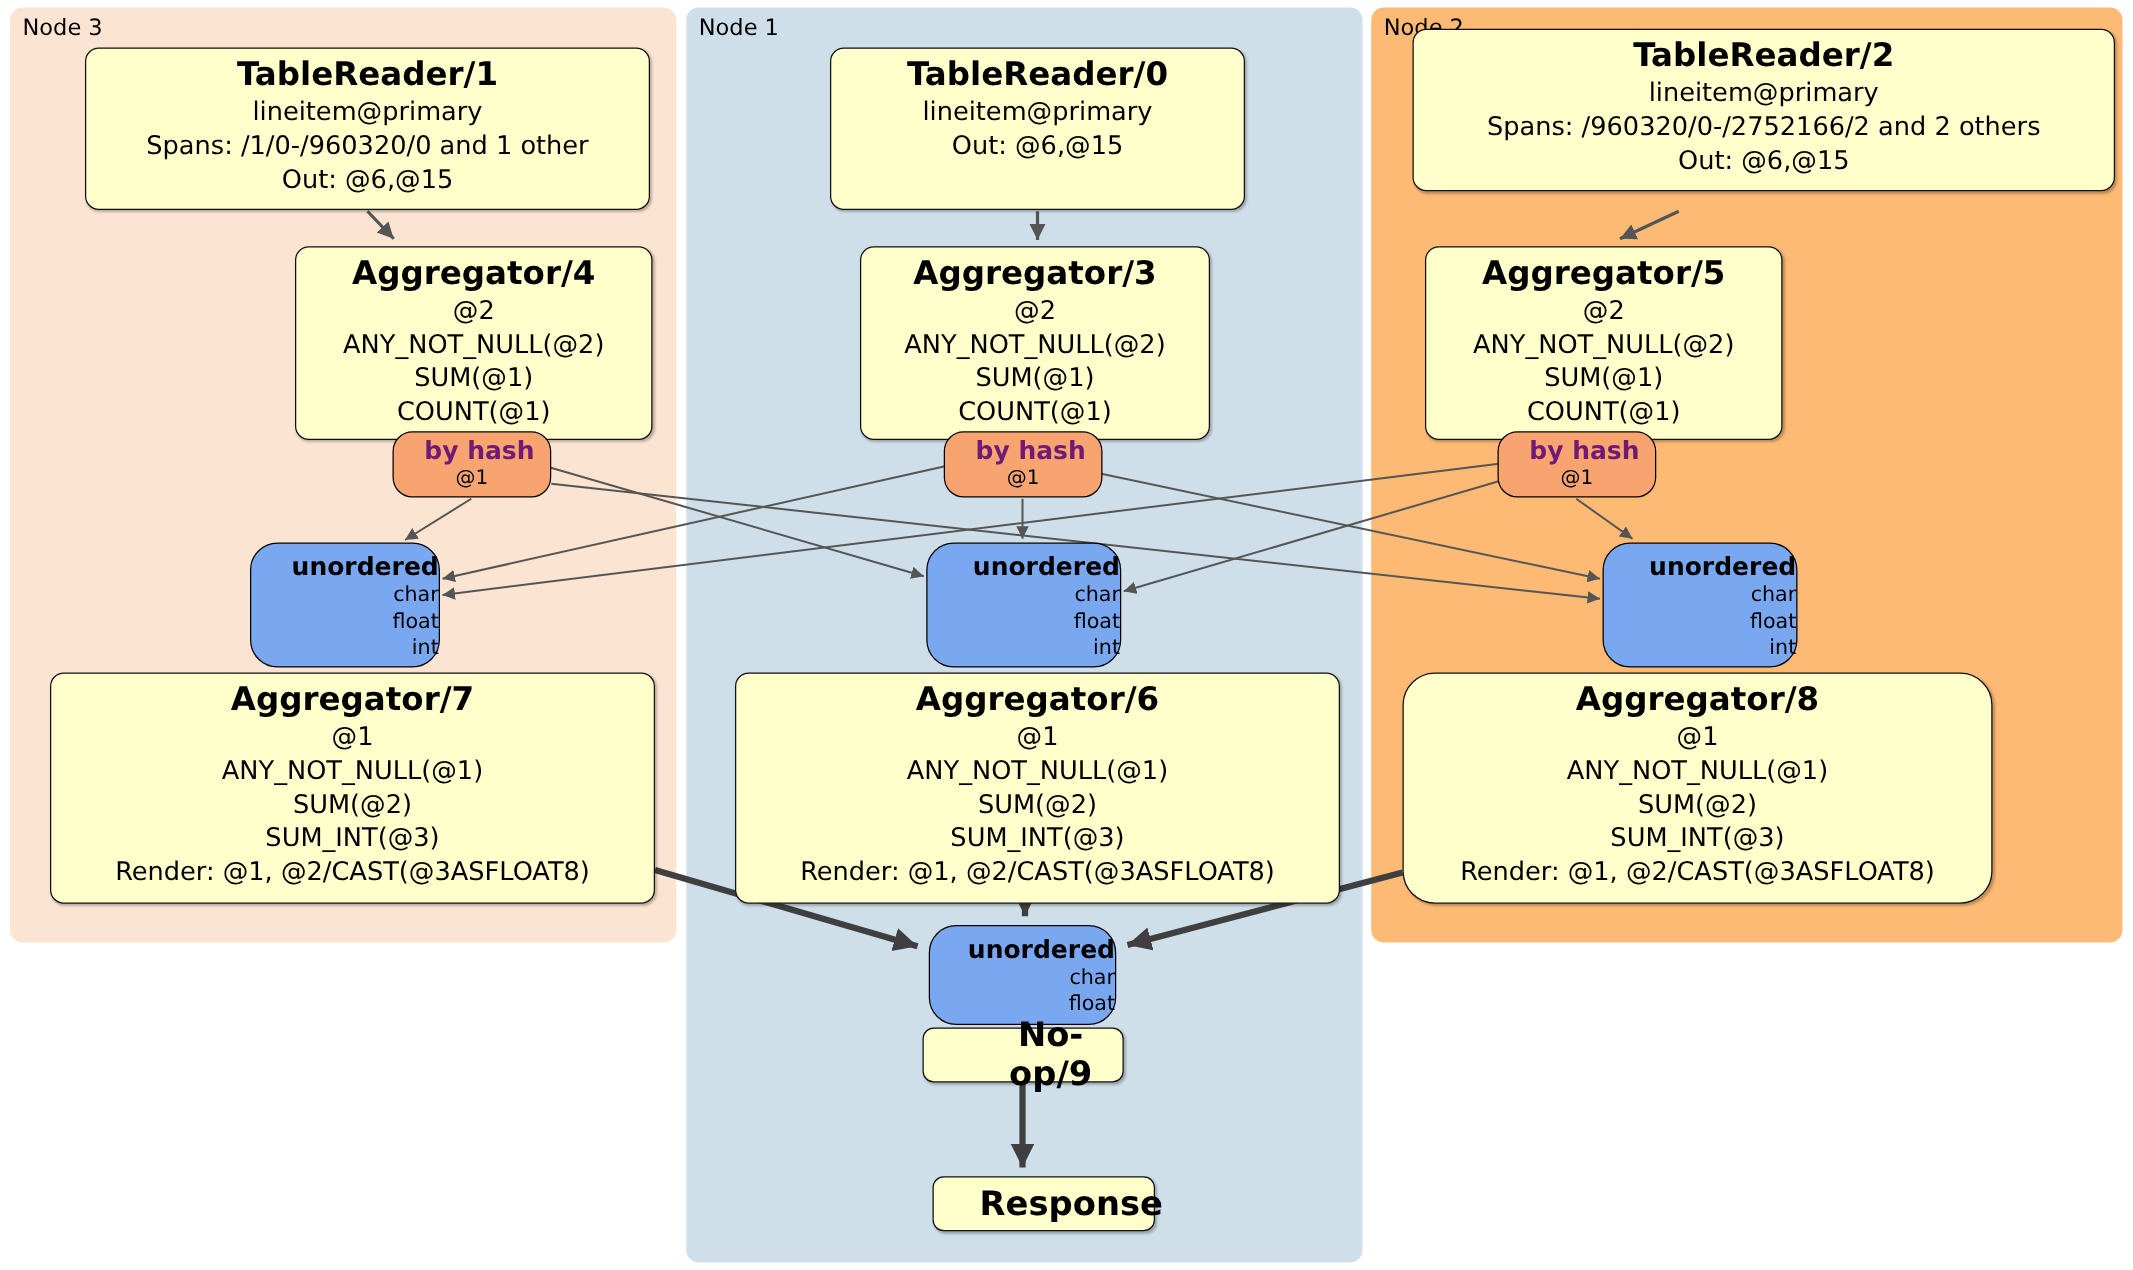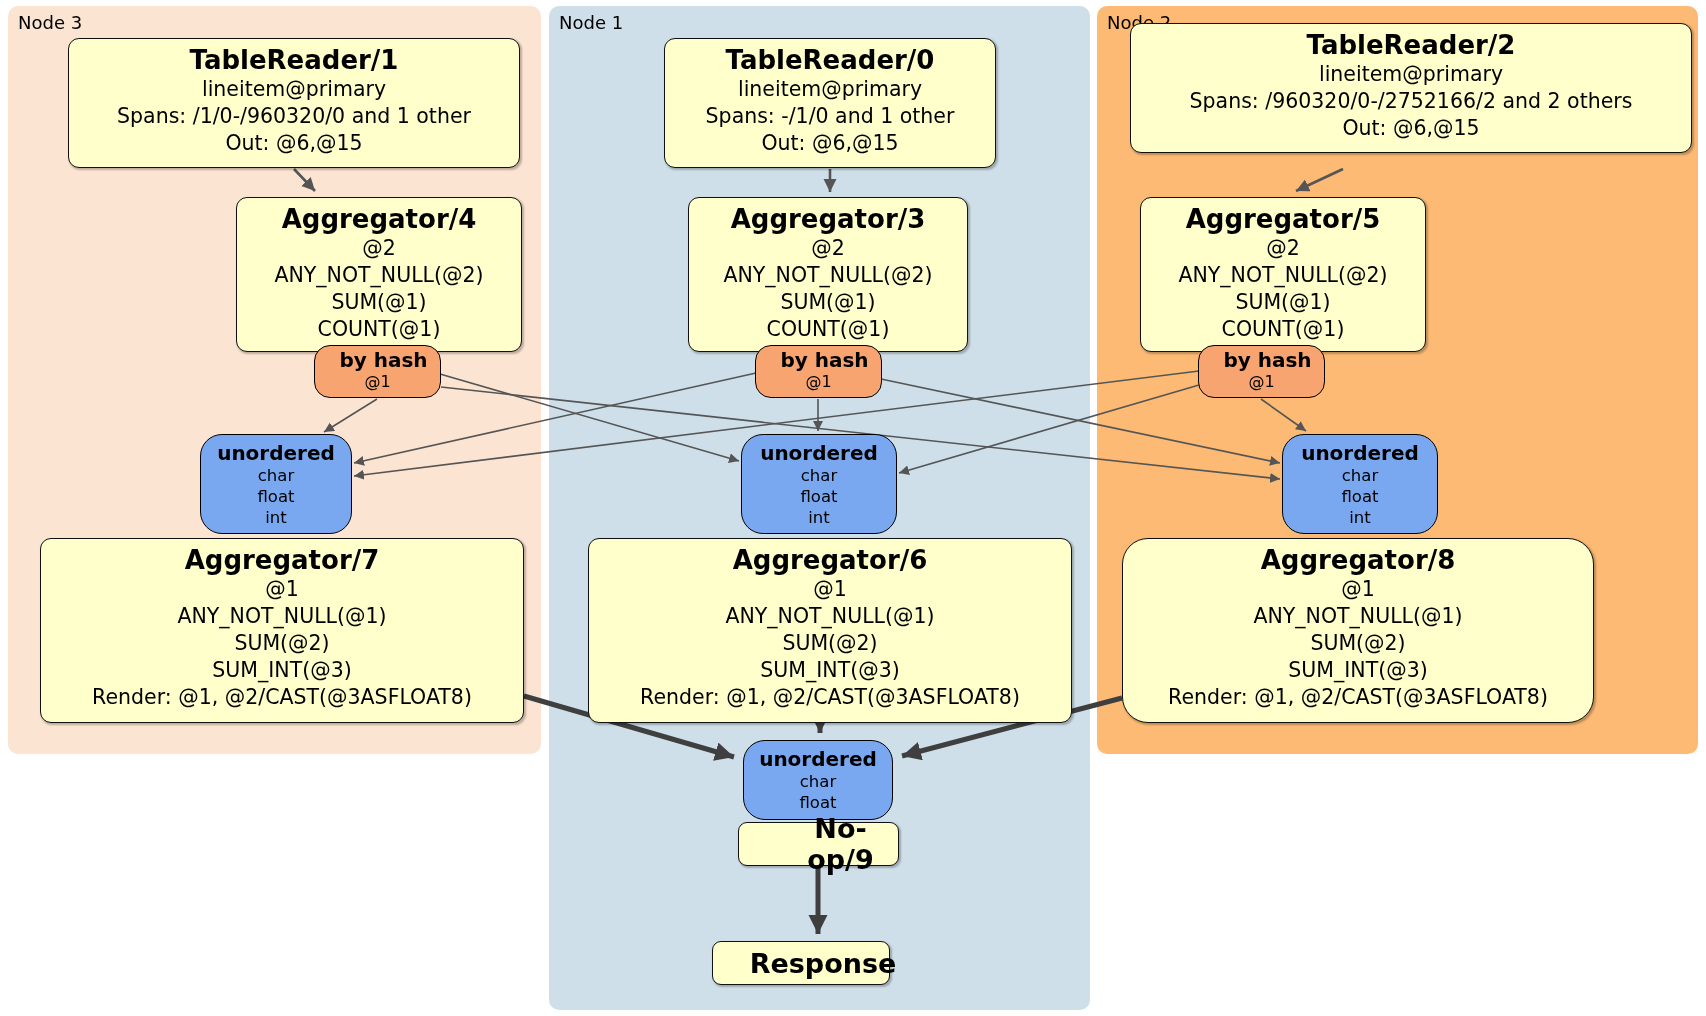--- a/index.html
+++ b/index.html
@@ -14,25 +14,25 @@
     position:absolute; background:#ffffcc; border:1.8px solid #111;
     border-radius:11px; text-align:center; box-sizing:border-box;
     padding-top:5px; box-shadow:1.5px 1.5px 2px rgba(0,0,0,0.25);
   }
   .btitle { font-size:26px; font-weight:bold; line-height:32px; color:#000; }
   .bline  { font-size:20.5px; line-height:27px; color:#000; }
   .router {
     position:absolute; background:#f8a470; border:1.8px solid #000;
     border-radius:16px; text-align:center; box-sizing:border-box; padding-top:3px;
   }
-  .rtitle { font-size:20px; font-weight:bold; line-height:23px; color:#000000;margin-left:12px; }
+  .rtitle { font-size:20px; font-weight:bold; line-height:23px; color:#701a75;margin-left:12px; }
   .rsub   { font-size:16px; line-height:19px; color:#000; }
   .sync {
     position:absolute; background:#7aa8f0; border:1.8px solid #000;
-    border-radius:22px; text-align:center; box-sizing:border-box; padding-top:6px;
+    border-radius:22px; text-align:right; box-sizing:border-box; padding-top:6px;
   }
   .stitle { font-size:20px; font-weight:bold; line-height:24px; color:#000; }
   .sitem  { font-size:16.5px; line-height:21px; color:#000; }
   .tbox {
     position:absolute; background:#ffffcc; border:1.9px solid #111;
     border-radius:9px; text-align:center; box-sizing:border-box;
     box-shadow:1.5px 1.5px 2px rgba(0,0,0,0.25);
     display:flex; align-items:center; justify-content:center;padding-left:44px;
   }
   .ttitle { font-size:27px; font-weight:bold; color:#000; }
@@ -124,21 +124,20 @@
       <div class="bline">@1</div>
       <div class="bline">ANY_NOT_NULL(@1)</div>
       <div class="bline">SUM(@2)</div>
       <div class="bline">SUM_INT(@3)</div>
       <div class="bline">Render: @1, @2/CAST(@3ASFLOAT8)</div>
     </div>
 
     <div class="ybox" style="left:664px; top:38px; width:332px; height:130px;">
       <div class="btitle">TableReader/0</div>
       <div class="bline">lineitem@primary</div>
-      <div class="bline">Spans: -/1/0 and 1 other</div>
       <div class="bline">Out: @6,@15</div>
     </div>
     <div class="ybox" style="left:688px; top:197px; width:280px; height:155px;">
       <div class="btitle">Aggregator/3</div>
       <div class="bline">@2</div>
       <div class="bline">ANY_NOT_NULL(@2)</div>
       <div class="bline">SUM(@1)</div>
       <div class="bline">COUNT(@1)</div>
     </div>
     <div class="router" style="left:755px; top:345px; width:127px; height:53px;">
@@ -193,18 +192,18 @@
     </div>
 
     <div class="sync" style="left:743px; top:740px; width:150px; height:80px;">
       <div class="stitle">unordered</div>
       <div class="sitem">char</div>
       <div class="sitem">float</div>
     </div>
     <div class="tbox" style="left:738px; top:822px; width:161px; height:44px;">
       <div class="ttitle">No-op/9</div>
     </div>
-    <div class="tbox" style="left:712px; top:941px; width:178px; height:44px;">
+    <div class="tbox" style="left:746px; top:941px; width:178px; height:44px;">
       <div class="ttitle">Response</div>
     </div>
 
   </div>
 </div>
 
 </body></html>

